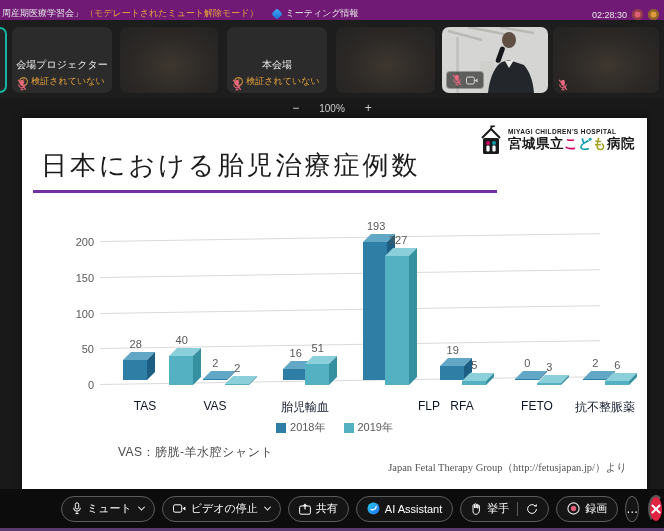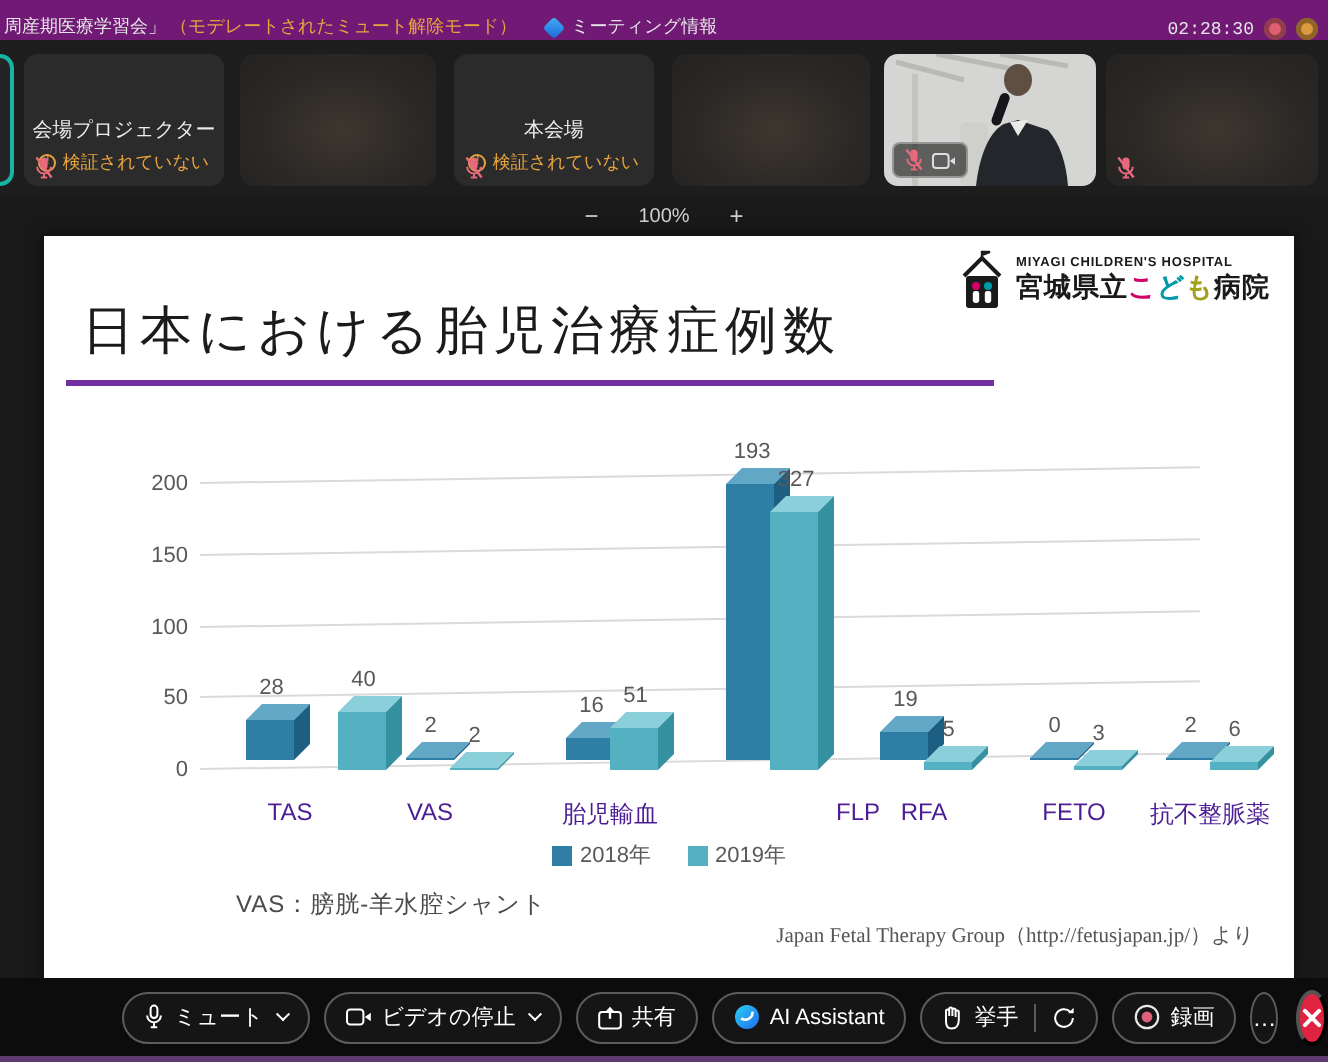--- a/index.html
+++ b/index.html
@@ -6,21 +6,21 @@
   html,body { width:664px; height:531px; overflow:hidden; }
   body { position:relative; background:#0f0f0f; font-family:"Liberation Sans",sans-serif; }
 
   
   #topbar { position:absolute; left:0; top:0; width:664px; height:20px; background:#701a75;
             display:flex; align-items:flex-end; font-size:9px; color:#e6e6e6; }
   .tb-left { display:flex; align-items:center; padding-left:2px; white-space:nowrap; }
   .tb-mode { color:#e8a33d; margin-left:2px; }
   .tb-shield { width:8px; height:8px; background:linear-gradient(135deg,#43b0f5,#1a66d8);
                transform:rotate(45deg); border-radius:2px; margin:0 5px 0 14px; flex:none; }
-  .tb-right { margin-left:auto; display:flex; align-items:center; gap:5px; padding-right:5px;font-family:Liberation Mono, monospace; }
+  .tb-right { margin-left:auto; display:flex; align-items:center; gap:5px; padding-right:5px; }
   .tb-dot { width:11px; height:11px; border-radius:50%; box-shadow:inset 0 0 0 2.5px rgba(0,0,0,.35); }
 
   
   #strip { position:absolute; left:0; top:20px; width:664px; height:78px; background:#1d1d1d; }
   .tile { position:absolute; top:7px; height:66px; background:#2b2b2b; border-radius:7px; overflow:hidden; }
   .tile.sliver { background:#242424; border:2px solid #17b3a3; border-left:none; border-radius:0 7px 7px 0; }
   .tile.blur-bg { background:radial-gradient(ellipse at 52% 58%, #3e372f 0%, #2b2826 55%, #242322 100%); }
   .t-label { margin-top:31px; text-align:center; font-size:10px; color:#ececec; }
   .t-status { margin-top:3px; display:flex; justify-content:center; align-items:center; gap:3px;
               font-size:9px; color:#e8a33d; }
@@ -54,21 +54,21 @@
               transform:rotate(-0.9deg); transform-origin:0 50%; }
   .ytick { position:absolute; left:-34px; width:28px; text-align:right; font-size:11px; color:#595959; }
   .bar { position:absolute; width:24px; }
   .bar::before { content:""; position:absolute; left:0; top:-8px; width:100%; height:8px;
                  background:var(--top); transform:skewX(-45deg); transform-origin:0 100%; }
   .bar::after  { content:""; position:absolute; left:100%; top:0; width:8px; height:100%;
                  background:var(--side); transform:skewY(-45deg); transform-origin:0 0; }
   .bar-face { position:absolute; inset:0; background:var(--front); }
   .bar-val { position:absolute; left:50%; bottom:100%; transform:translateX(-44%);
              margin-bottom:10px; font-size:11px; color:#595959; white-space:nowrap; }
-  .cat-label { position:absolute; top:281px; transform:translateX(-50%); font-size:12px; color:#4c1d95; white-space:nowrap; }
+  .cat-label { position:absolute; top:281px; transform:translateX(-50%); font-size:12px; color:#0f172a; white-space:nowrap; }
   .legend { position:absolute; left:0; top:302px; width:625px; display:flex; justify-content:center;
             gap:18px; font-size:11px; color:#595959; }
   .legend-item { display:flex; align-items:center; gap:4px; }
   .legend-swatch { width:10px; height:10px; }
   .footnote { position:absolute; left:96px; top:326px; font-size:12px; color:#4a4a4a; letter-spacing:.5px; }
   .source { position:absolute; right:20px; top:343px; font-size:10.5px; color:#555;
             font-family:"Liberation Serif",serif; }
 
   
   #toolbar { position:absolute; left:0; top:489px; width:664px; height:39px; background:#0c0c0c;

